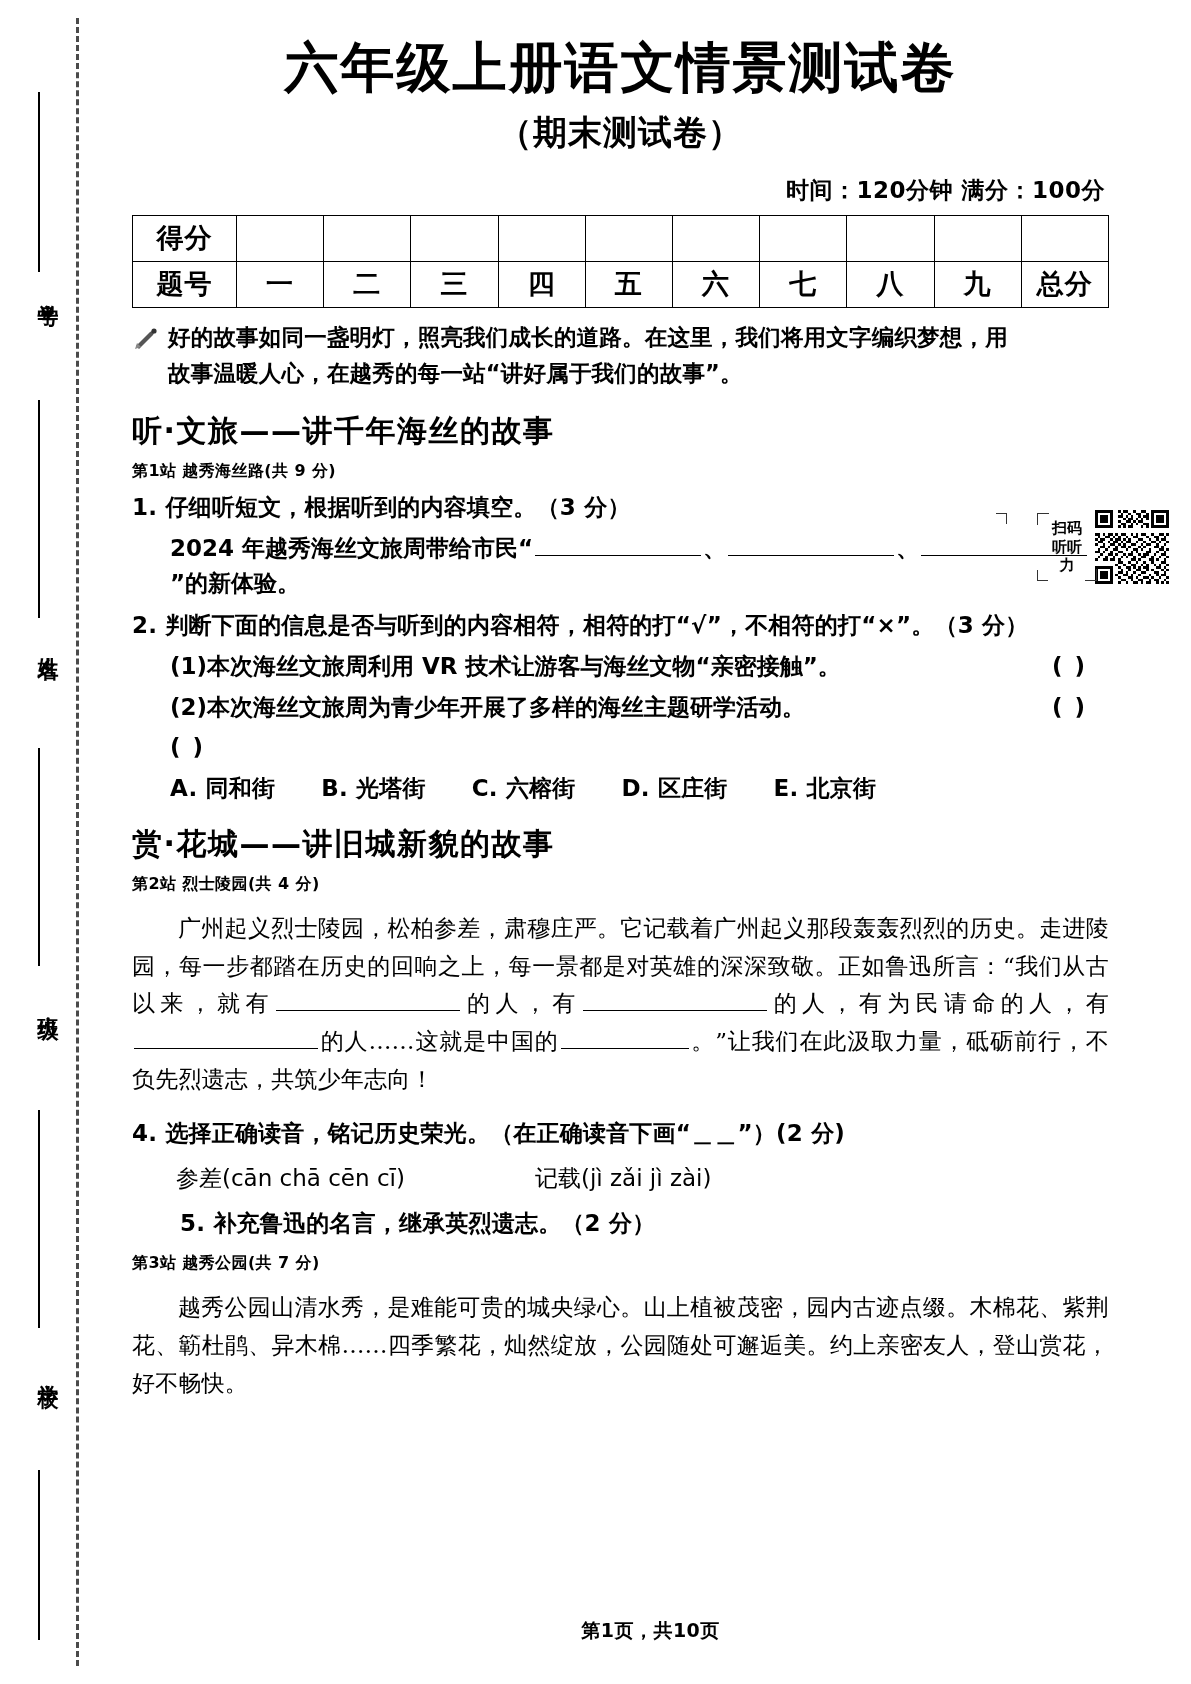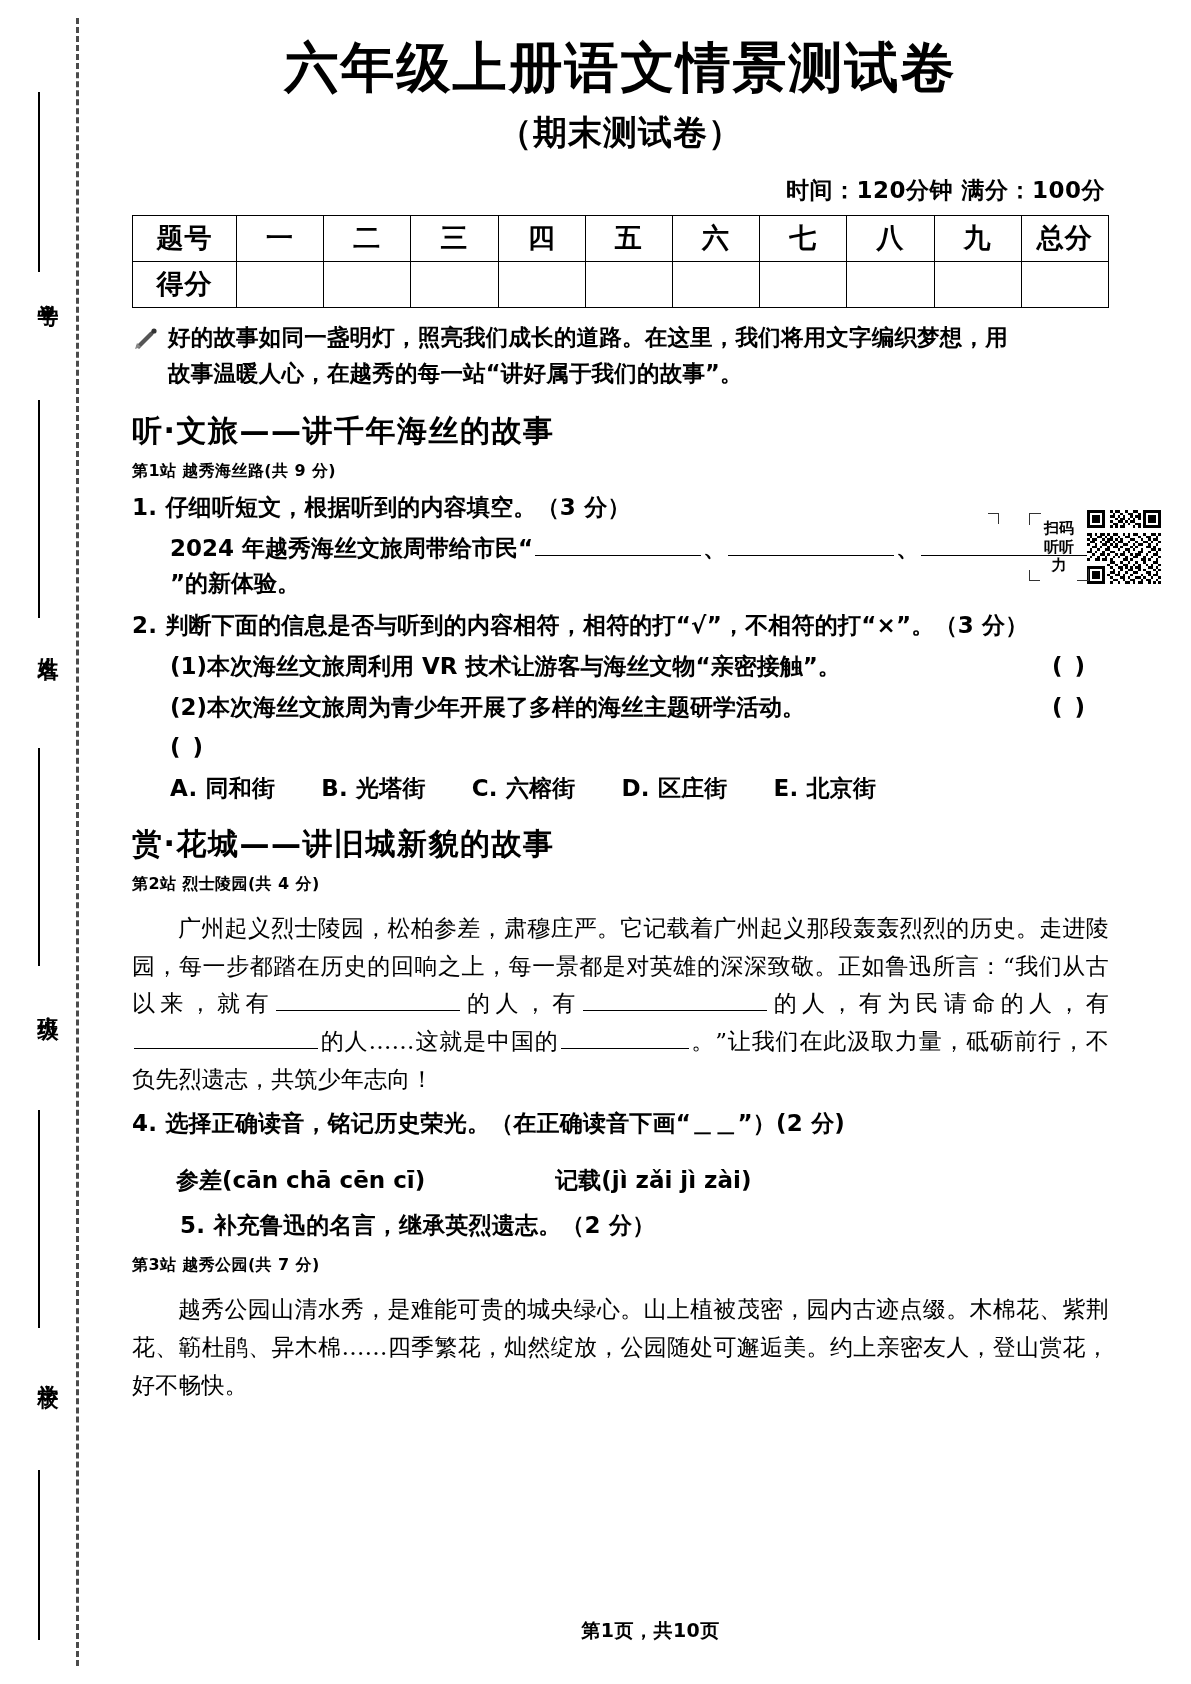--- a/index.html
+++ b/index.html
@@ -209,32 +209,32 @@
     font-size: 23px;
     line-height: 1.64;
     text-align: justify;
     letter-spacing: 0.2px;
   }
   .passage p { text-indent: 2em; }
   .passage .blank { border-bottom: 1.8px solid #000; }
 
   
   .pinyin-row {
-    margin-top: 24px;
+    margin-top: 12px;
     padding-left: 44px;
     font-size: 23px;
-    font-weight: 700;
+    font-weight: 400;
     display: flex;
   }
   .pinyin-row .pi { margin-right: 130px; white-space: nowrap; }
 
   
   .qr-block {
     position: absolute;
-    right: 16px;
+    right: 8px;
     top: 508px;
     width: 140px;
     height: 78px;
     display: flex;
     align-items: center;
   }
   .qr-caption {
     font-size: 15px;
     font-weight: 600;
     line-height: 1.25;
@@ -297,44 +297,44 @@
   <div id="content">
 
     <div class="title-main">六年级上册语文情景测试卷</div>
     <div class="title-sub">（期末测试卷）</div>
 
     <div class="meta-line">时间：120分钟  满分：100分</div>
 
     <table class="score-table">
       <tbody>
           <tr>
+        <td class="head-col">得分</td>
+        <td></td>
+        <td></td>
+        <td></td>
+        <td></td>
+        <td></td>
+        <td></td>
+        <td></td>
+        <td></td>
+        <td></td>
+        <td></td>
+      </tr>
+      <tr>
         <td class="head-col">题号</td>
         <td>一</td>
         <td>二</td>
         <td>三</td>
         <td>四</td>
         <td>五</td>
         <td>六</td>
         <td>七</td>
         <td>八</td>
         <td>九</td>
         <td>总分</td>
-      </tr>
-      <tr>
-        <td class="head-col">得分</td>
-        <td></td>
-        <td></td>
-        <td></td>
-        <td></td>
-        <td></td>
-        <td></td>
-        <td></td>
-        <td></td>
-        <td></td>
-        <td></td>
       </tr>
     </tbody>
       </table>
 
     <div class="intro-wrap">
       <div class="intro-icon">
         <svg viewBox="0 0 32 26" width="32" height="26" aria-hidden="true">
           <path d="M4 21 L18 7 L24 4 L21 10 L7 24 Z" fill="#555"></path>
           <path d="M3 24 L9 22 L5 18 Z" fill="#888"></path>
           <circle cx="22" cy="6" r="2.6" fill="#333"></circle>
@@ -603,21 +603,21 @@
       <span class="opt">E. 北京街</span>
     </div>
 
     <div class="section-head">赏·花城——讲旧城新貌的故事</div>
     <div class="station">第2站  烈士陵园(共 4 分)</div>
 
     <div class="passage">
       <p><span>广州起义烈士陵园，松柏参差，肃穆庄严。它记载着广州起义那段轰轰烈烈的历史。走进陵园，每一步都踏在历史的回响之上，每一景都是对英雄的深深致敬。正如鲁迅所言：“我们从古以来，就有</span><span class="blank b-xl"></span><span>的人，有</span><span class="blank b-xl"></span><span>的人，有为民请命的人，有</span><span class="blank b-xl"></span><span>的人……这就是中国的</span><span class="blank b-md"></span><span>。”让我们在此汲取力量，砥砺前行，不负先烈遗志，共筑少年志向！</span></p>
     </div>
 
-    <div class="q" style="margin-top:8px;">
+    <div class="q" style="margin-top:18px;">
       <span class="num">4.</span>
       <span>选择正确读音，铭记历史荣光。（在正确读音下画“＿＿”）(2 分)</span>
     </div>
     <div class="pinyin-row">
       <span class="pi">参差(cān chā   cēn cī)</span>
       <span class="pi">记载(jì zǎi   jì zài)</span>
     </div>
 
     <div class="q" style="margin-top:12px;margin-left:48px;">
       <span class="num">5.</span>

